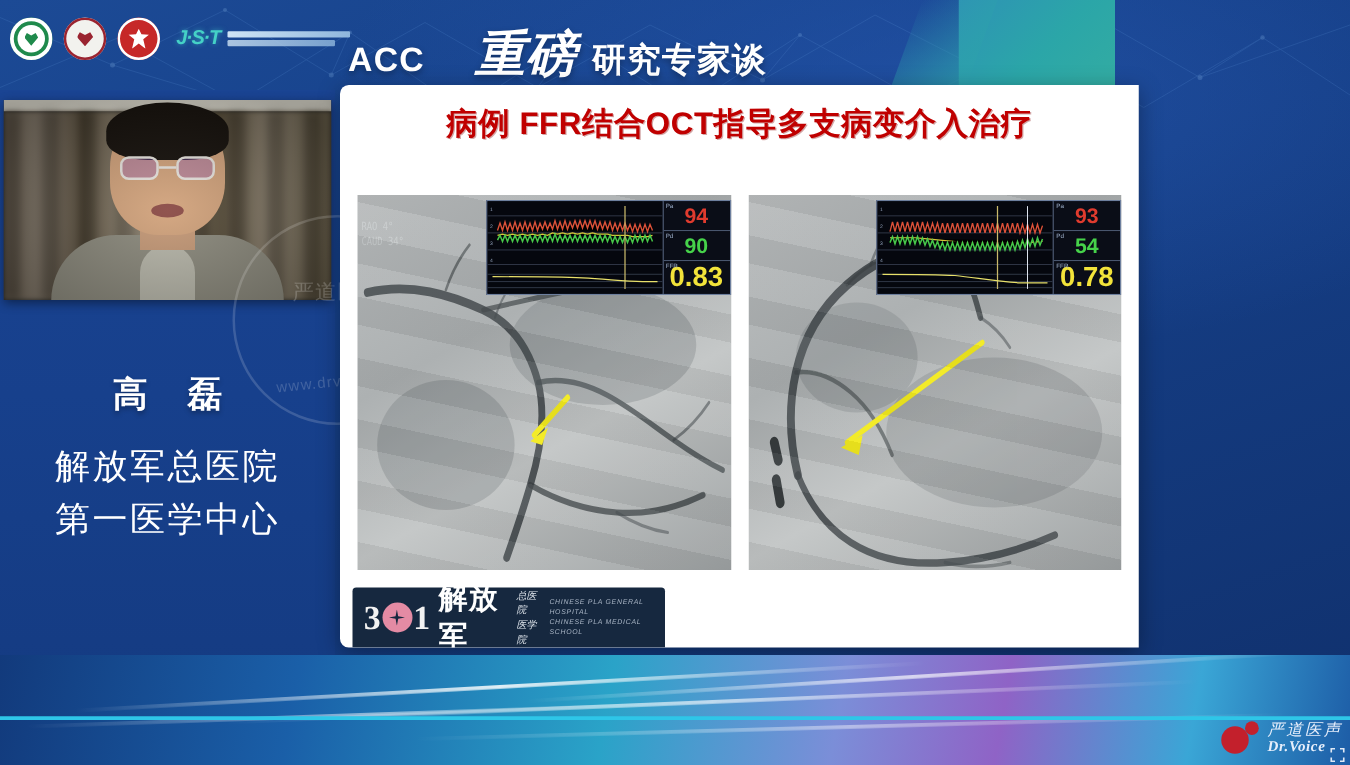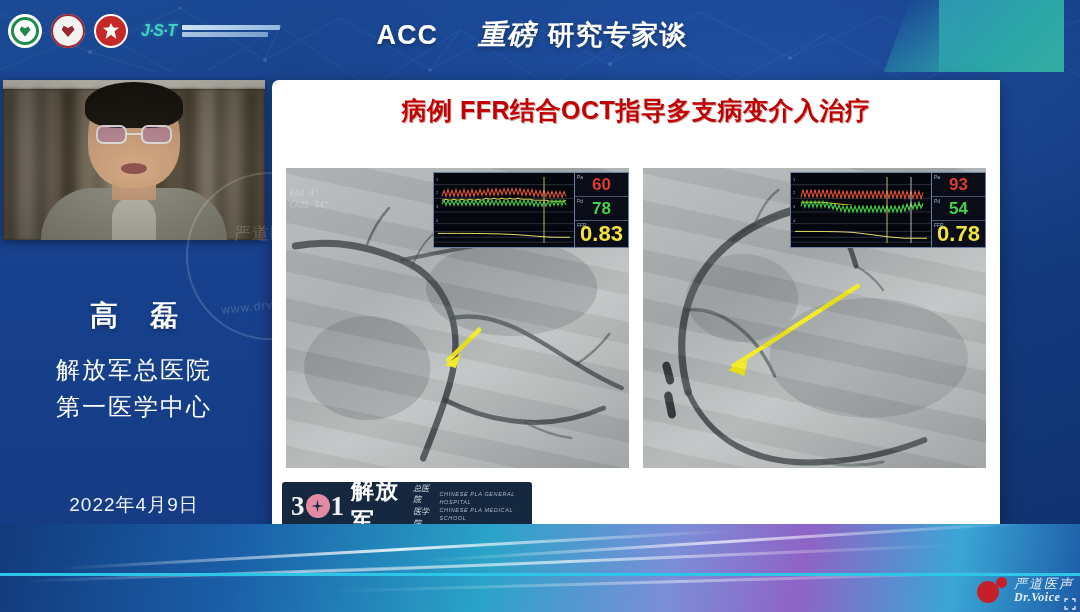--- a/index.html
+++ b/index.html
@@ -14,21 +14,21 @@
   #stage { position:absolute; inset:0;
     background:
       radial-gradient(ellipse 700px 300px at 70% 12%, rgba(40,90,180,.55), rgba(0,0,0,0) 70%),
       linear-gradient(160deg,#1c4a95 0%,#16418a 30%,#143b80 60%,#10306c 100%);
     overflow:hidden; }
 
   
   .net { position:absolute; top:0; left:0; width:1080px; height:110px; opacity:.35; }
 
   
-  #header { position:absolute; top:0; left:0; width:1064px; height:72px; }
+  #header { position:absolute; top:0; left:0; width:892px; height:72px; }
   #header-corner { position:absolute; right:0; top:0; width:125px; height:72px;
     background:linear-gradient(135deg,#2e93b5 0%,#2ba6a8 55%,#33aca2 100%); }
   #header-corner:after{ content:""; position:absolute; left:-42px; top:0; width:60px; height:72px;
     background:linear-gradient(135deg,rgba(46,147,181,0) 0%,rgba(45,160,172,.85) 100%);
     transform:skewX(-20deg); }
 
   #logos { position:absolute; left:8px; top:14px; display:flex; align-items:center; gap:9px; }
   .logo-badge { width:34px; height:34px; border-radius:50%; position:relative;
     display:flex; align-items:center; justify-content:center; flex:none; }
   .lb1 { background:#1f8a4c; box-shadow:inset 0 0 0 3px #ffffff; }
@@ -49,21 +49,21 @@
   .jst-text { display:flex; flex-direction:column; gap:2px; }
   .jst-line { height:5px; border-radius:1px;
     background:linear-gradient(90deg,#cfe4f5,#8fb7dd); }
   .jst-l1 { width:98px; }
   .jst-l2 { width:86px; opacity:.8; }
 
   #header-title { position:absolute; left:0; right:0; top:16px; text-align:center;
     color:#ffffff; font-size:27px; font-weight:bold; letter-spacing:1px;
     text-shadow:0 2px 5px rgba(0,0,0,.35); }
   #header-title .cursive { font-family:Liberation Serif, serif; font-style:italic;
-    font-size:28px; padding:0 3px;margin-left:37px; }
+    font-size:40px; padding:0 3px;margin-left:37px; }
 
   
   #sidebar { position:absolute; left:0; top:72px; width:268px; bottom:0;
     background:linear-gradient(180deg,#1a4493 0%,#17408c 45%,#143a80 100%); }
   #webcam { position:absolute; left:3px; top:8px; width:262px; height:160px;
     overflow:hidden; background:#2b2b28; box-shadow:0 2px 8px rgba(0,0,0,.45); }
   .cam-topbar { position:absolute; left:0; top:0; width:100%; height:9px;
     background:#d8d5c9; }
   .cam-bg { position:absolute; inset:9px 0 0 0;
     background:
@@ -90,36 +90,36 @@
   .p-glass span:first-child{ left:0; } .p-glass span:last-child{ right:0; }
   .p-glass:after{ content:""; position:absolute; left:31px; top:8px; width:14px; height:2px; background:#e9e5df; }
   .p-mouth { position:absolute; bottom:66px; left:50%; transform:translateX(-50%);
     width:26px; height:11px; background:#8a4a45; border-radius:50%; }
   .cam-glow { position:absolute; inset:0; background:
     radial-gradient(ellipse at 50% 55%, rgba(255,255,255,.06), rgba(0,0,0,.25) 85%); }
 
   #presenter { position:absolute; left:0; right:0; top:180px; text-align:center; color:#fff; }
   #presenter-name { font-size:28px; font-weight:bold; letter-spacing:12px;
     text-indent:12px; margin-bottom:16px; text-shadow:0 2px 4px rgba(0,0,0,.3);margin-top:45px; }
-  .aff { font-size:24px; line-height:1.55; letter-spacing:2px; font-weight:500; }
+  .aff { font-size:28px; line-height:1.55; letter-spacing:2px; font-weight:500; }
   #meta { position:absolute; left:0; right:0; top:420px; text-align:center; color:#f0f4fb; }
   #meta-date { font-size:19px; letter-spacing:1px; margin-bottom:9px; }
   #meta-place { font-size:17px; letter-spacing:2px; }
 
   
   #watermark-circle { position:absolute; left:186px; top:172px; width:168px; height:168px;
     border-radius:50%; border:2px solid rgba(255,255,255,.16);
     display:flex; align-items:center; justify-content:center; pointer-events:none;
     color:rgba(255,255,255,.20); font-size:15px; letter-spacing:1px; overflow:hidden; }
   #watermark-circle .wm-cn { position:absolute; top:48px; font-size:17px; }
   #watermark-circle .wm-en { position:absolute; bottom:26px; font-size:12px;
     color:rgba(255,255,255,.18); transform:rotate(-6deg); }
 
   
-  #slide { position:absolute; left:272px; top:80px; width:728px; height:450px;
+  #slide { position:absolute; left:272px; top:68px; width:639px; height:450px;
     background:#ffffff; border-radius:7px 0 0 7px; overflow:hidden;
     box-shadow:0 4px 18px rgba(0,0,0,.35); }
   #slide-title { text-align:center; margin-top:14px; color:#c00000;
     font-size:25px; font-weight:bold; letter-spacing:.5px;
     text-shadow:1px 1px 0 rgba(130,0,0,.35); }
 
   .angio-row { position:absolute; top:88px; left:0; width:100%; height:300px;
     display:flex; gap:14px; padding:0 14px; }
   .angio { position:relative; flex:1; overflow:hidden;
     background:linear-gradient(150deg,#b9bcbd 0%,#a9adae 35%,#c2c5c5 62%,#9da1a2 100%); }
@@ -265,24 +265,20 @@
       </div>
       <div class="cam-glow"></div>
     </div>
 
     <div id="presenter">
       <div id="presenter-name">高 磊</div>
       <div class="aff">解放军总医院</div>
       <div class="aff">第一医学中心</div>
     </div>
 
-    <div id="meta">
-      <div id="meta-date">2022年4月9日</div>
-      <div id="meta-place">中国·北京</div>
-    </div>
   </div>
 
   <div id="watermark-circle">
     <span class="wm-cn">严道医声</span>
     <span class="wm-en">www.drvoice.cn</span>
   </div>
 
   <div id="slide">
 
     <div id="slide-title">病例 FFR结合OCT指导多支病变介入治疗</div>
@@ -342,25 +338,25 @@
                 <text x="2" y="8">1</text>
                   <text x="2" y="22">2</text>
                   <text x="2" y="36">3</text>
                   <text x="2" y="50">4</text>
               </g>
             </svg>
           </div>
           <div class="ffr-right">
             <div class="ffr-cell">
               <span class="ffr-tag">Pa</span>
-              <span class="ffr-pa">60</span>
+              <span class="ffr-pa">94</span>
             </div>
             <div class="ffr-cell">
               <span class="ffr-tag">Pd</span>
-              <span class="ffr-pd">78</span>
+              <span class="ffr-pd">90</span>
             </div>
             <div class="ffr-cell">
               <span class="ffr-tag">FFR</span>
               <span class="ffr-val">0.83</span>
             </div>
           </div>
         </div>
       </div>
 
       <div class="angio">

